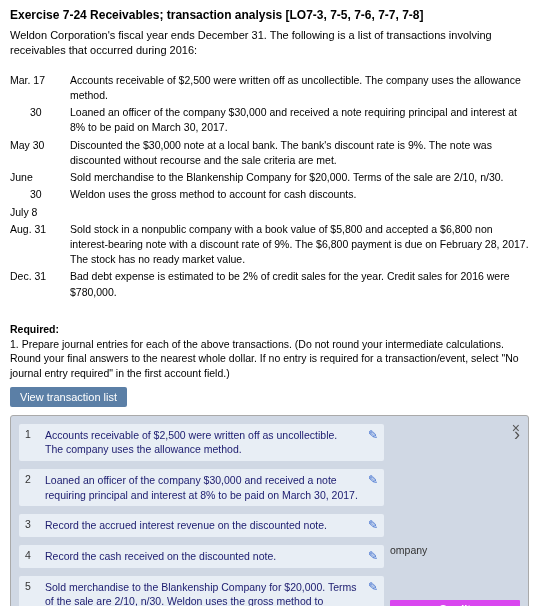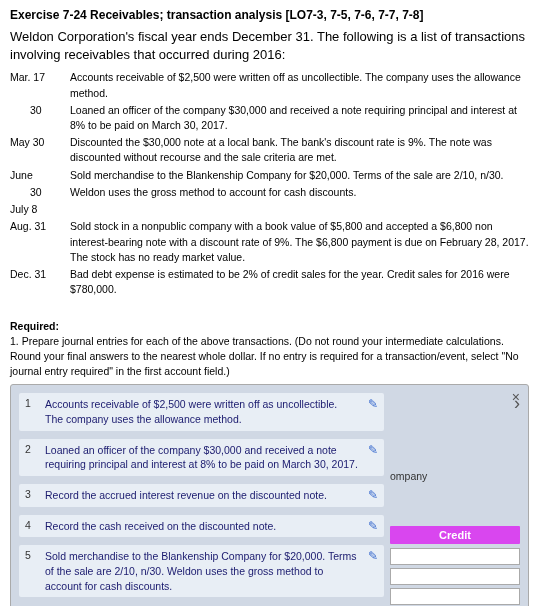--- a/index.html
+++ b/index.html
@@ -13,22 +13,22 @@
     }
     .main-container {
       padding: 8px 10px;
     }
     .title {
       font-size: 12px;
       font-weight: bold;
       margin-bottom: 6px;
     }
     .intro-text {
-      font-size: 13px;
-      margin-bottom: 6px;
+      font-size: 11px;
+      margin-bottom: 14px;
       line-height: 1.4;
     }
     .transactions-list {
       font-size: 10.5px;
       line-height: 1.45;
       margin-bottom: 22px;
     }
     .trans-row {
       display: flex;
       margin-bottom: 2px;
@@ -128,20 +128,21 @@
     .chevron-right {
       font-size: 18px;
       color: #555;
       cursor: pointer;
     }
     .company-label {
       font-size: 10.5px;
       color: #333;
       margin-bottom: 4px;
       text-align: left;
+      margin-top: 43px;
     }
     .credit-box {
       background: #d946ef;
       color: #fff;
       font-size: 11px;
       font-weight: bold;
       padding: 3px 8px;
       text-align: center;
       margin-bottom: 4px;
       border-radius: 1px;
@@ -198,20 +199,23 @@
     </div>
   </div>
 
   <div class="required-section">
     <span class="required-title">Required:</span><br>
     <span>1. </span>
     <span>Prepare journal entries for each of the above transactions.</span>
     <span class="no-round"> (Do not round your intermediate calculations. Round your final answers to the nearest whole dollar. If no entry is required for a transaction/event, select "No journal entry required" in the first account field.)</span>
   </div>
 
+  <div class="view-btn-container">
+    <button class="view-transaction-btn">View transaction list</button>
+  </div>
 
   <div class="dialog-overlay">
     <button class="dialog-close">×</button>
     <div class="dialog-body">
 
       <div class="dialog-left">
 
         <div class="transaction-item">
           <span class="trans-num">1</span>
           <span class="trans-text">Accounts receivable of $2,500 were written off as uncollectible. The company uses the allowance method.</span>

